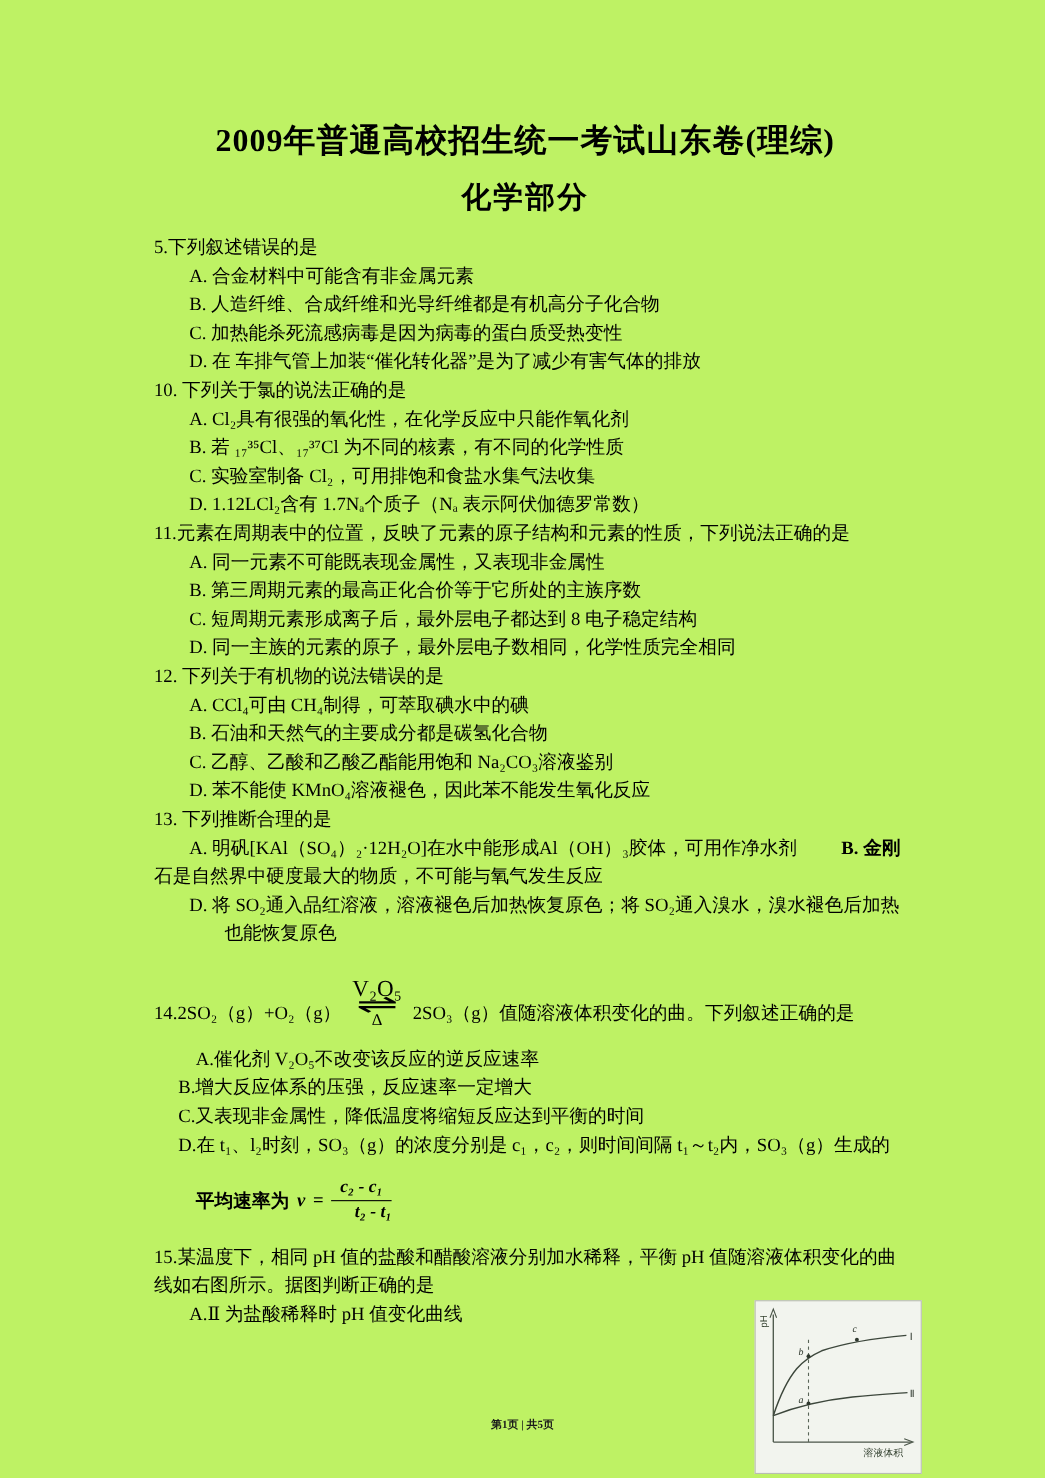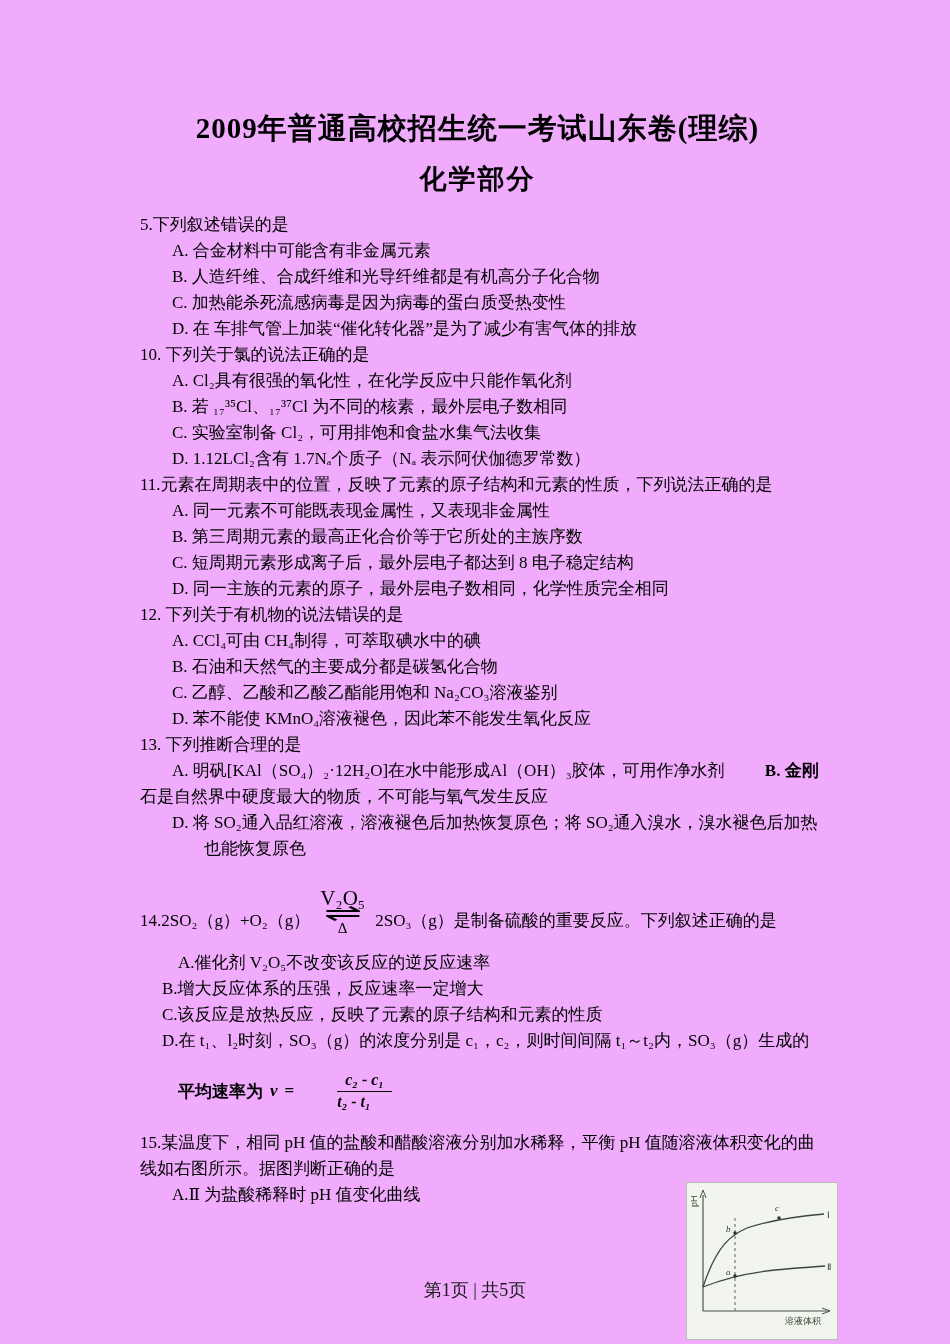--- a/index.html
+++ b/index.html
@@ -1,21 +1,21 @@
 <!DOCTYPE html>
 <html><head>
 <meta charset="utf-8">
 <style>
   html,body { margin:0; padding:0; background:#ffffff; }
   .page {
     position:relative;
     width:950px; height:1344px;
     box-sizing:border-box;
     padding:110px 135px 0 140px;
-    background:#f0abfc;
+    background:#bef264;
     color:#000;
     font-family:"Liberation Serif","DejaVu Serif","DejaVu Sans",serif;
     font-size:17px;
     overflow:hidden;
   }
   .title {
     text-align:center; font-size:29px; font-weight:bold; line-height:36px;
     margin:0 0 16px 0; letter-spacing:1px;
   }
   .subtitle {
@@ -35,60 +35,61 @@
   .eq-top { font-size:21px; line-height:16px; }
   .eq-arrow {
     font-family:"DejaVu Sans",sans-serif;
     font-size:24px; line-height:14px; display:block; transform:scaleX(1.9);
   }
   .eq-bottom { font-size:15px; line-height:16px; }
 
   
   .rate-line { display:flex; align-items:center; gap:7px; margin-top:16px;font-weight:bold; }
   .it { font-style:italic; }
-  .frac { display:inline-flex; flex-direction:column; align-items:flex-start; font-style:italic; font-size:16px;margin-left:36px; }
+  .frac { display:inline-flex; flex-direction:column; align-items:flex-end; font-style:italic; font-size:16px; }
   .frac .num { display:block; padding:0 8px 1px 8px; border-bottom:1.5px solid #000; line-height:20px; }
   .frac .den { display:block; line-height:20px; }
 
   .mt-lg { margin-top:18px; }
   .mt-md { margin-top:18px; }
 
   
   .figure {
     position:absolute; top:1182px; right:112px;
     width:152px; height:158px;
     background:#f2f4ee;
     border:1px solid #b9bdb2;
     box-sizing:border-box;
   }
   .figure svg { display:block; }
 
   .footer {
     position:absolute; left:0; right:0; bottom:42px;
-    text-align:center; font-size:18px; color:#1a1a1a;
+    text-align:center; font-size:10px; color:#1a1a1a;
     font-family:"Liberation Serif","DejaVu Serif",serif;
+    font-weight:bold;
   }
 </style>
 </head>
 <body>
 
 <div class="page">
 
   <div class="title">2009年普通高校招生统一考试山东卷(理综)</div>
   <div class="subtitle">化学部分</div>
 
   <div class="line">5.下列叙述错误的是</div>
   <div class="line opt">A. 合金材料中可能含有非金属元素</div>
   <div class="line opt">B. 人造纤维、合成纤维和光导纤维都是有机高分子化合物</div>
   <div class="line opt">C. 加热能杀死流感病毒是因为病毒的蛋白质受热变性</div>
   <div class="line opt">D. 在 车排气管上加装“催化转化器”是为了减少有害气体的排放</div>
 
   <div class="line">10. 下列关于氯的说法正确的是</div>
   <div class="line opt">A. Cl₂具有很强的氧化性，在化学反应中只能作氧化剂</div>
-  <div class="line opt">B. 若 ₁₇³⁵Cl、₁₇³⁷Cl 为不同的核素，最外层电子数相同</div>
+  <div class="line opt">B. 若 ₁₇³⁵Cl、₁₇³⁷Cl 为不同的核素，有不同的化学性质</div>
   <div class="line opt">C. 实验室制备 Cl₂，可用排饱和食盐水集气法收集</div>
   <div class="line opt">D. 1.12LCl₂含有 1.7Nₐ个质子（Nₐ 表示阿伏伽德罗常数）</div>
 
   <div class="line">11.元素在周期表中的位置，反映了元素的原子结构和元素的性质，下列说法正确的是</div>
   <div class="line opt">A. 同一元素不可能既表现金属性，又表现非金属性</div>
   <div class="line opt">B. 第三周期元素的最高正化合价等于它所处的主族序数</div>
   <div class="line opt">C. 短周期元素形成离子后，最外层电子都达到 8 电子稳定结构</div>
   <div class="line opt">D. 同一主族的元素的原子，最外层电子数相同，化学性质完全相同</div>
 
   <div class="line">12. 下列关于有机物的说法错误的是</div>
@@ -106,26 +107,26 @@
   <div class="line opt">D. 将 SO₂通入品红溶液，溶液褪色后加热恢复原色；将 SO₂通入溴水，溴水褪色后加热</div>
   <div class="line cont">也能恢复原色</div>
 
   <div class="eq-line">
     <span>14.2SO₂（g）+O₂（g）</span>
     <span class="eq-stack">
       <span class="eq-top">V₂O₅</span>
       <span class="eq-arrow">⇌</span>
       <span class="eq-bottom">Δ</span>
     </span>
-    <span>2SO₃（g）是制备硫酸的重要反应。下列叙述正确的是</span>
+    <span>2SO₃（g）值随溶液体积变化的曲。下列叙述正确的是</span>
   </div>
 
   <div class="line ind-a mt-lg">A.催化剂 V₂O₅不改变该反应的逆反应速率</div>
   <div class="line ind-b">B.增大反应体系的压强，反应速率一定增大</div>
-  <div class="line ind-b">C.该反应是放热反应，反映了元素的原子结构和元素的性质</div>
+  <div class="line ind-b">C.又表现非金属性，降低温度将缩短反应达到平衡的时间</div>
   <div class="line ind-b">D.在 t₁、l₂时刻，SO₃（g）的浓度分别是 c₁，c₂，则时间间隔 t₁～t₂内，SO₃（g）生成的</div>
 
   <div class="rate-line ind-a">
     <span>平均速率为</span>
     <span class="it">v</span>
     <span>=</span>
     <span class="frac">
       <span class="num">c₂ - c₁</span>
       <span class="den">t₂ - t₁</span>
     </span>

